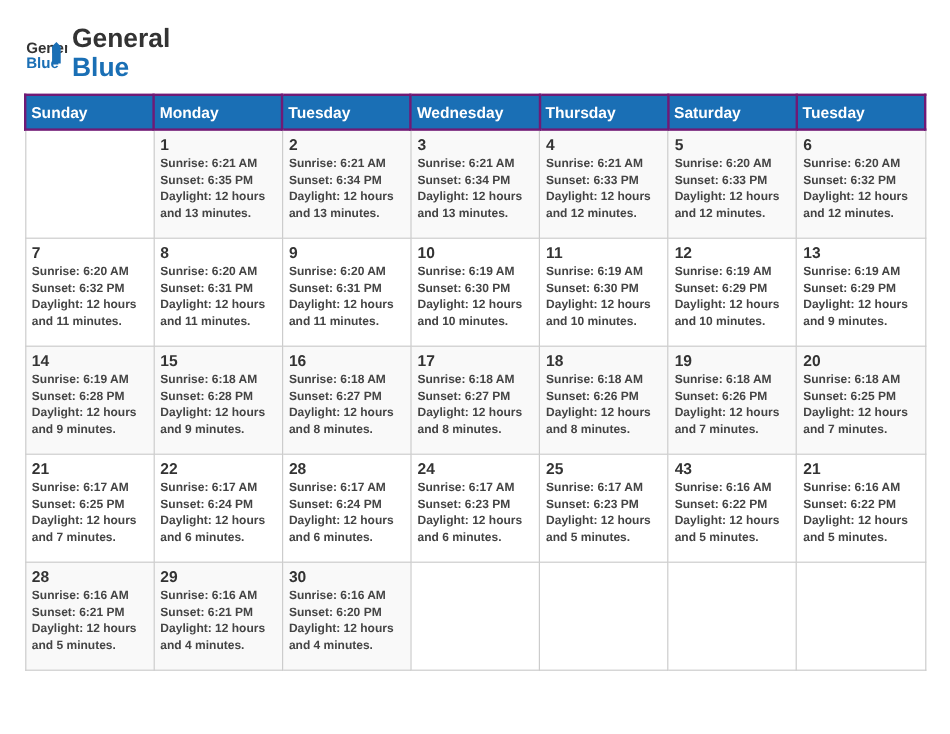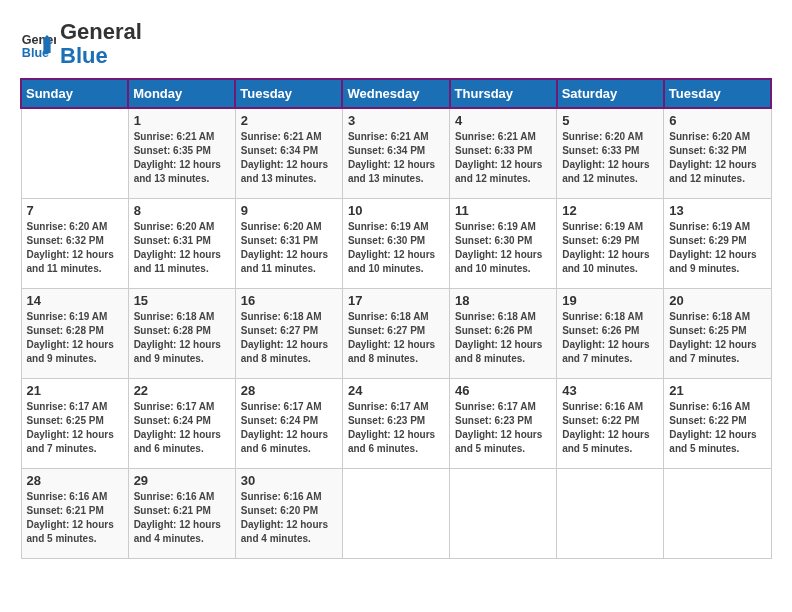--- a/index.html
+++ b/index.html
@@ -295,21 +295,21 @@
 and 6 minutes.</div>
         </td>
         <td>
           <span class="day-num">24</span>
           <div class="day-info" style="white-space: pre-line;">Sunrise: 6:17 AM
 Sunset: 6:23 PM
 Daylight: 12 hours
 and 6 minutes.</div>
         </td>
         <td>
-          <span class="day-num">46</span>
+          <span class="day-num">25</span>
           <div class="day-info" style="white-space: pre-line;">Sunrise: 6:17 AM
 Sunset: 6:23 PM
 Daylight: 12 hours
 and 5 minutes.</div>
         </td>
         <td>
           <span class="day-num">43</span>
           <div class="day-info" style="white-space: pre-line;">Sunrise: 6:16 AM
 Sunset: 6:22 PM
 Daylight: 12 hours

